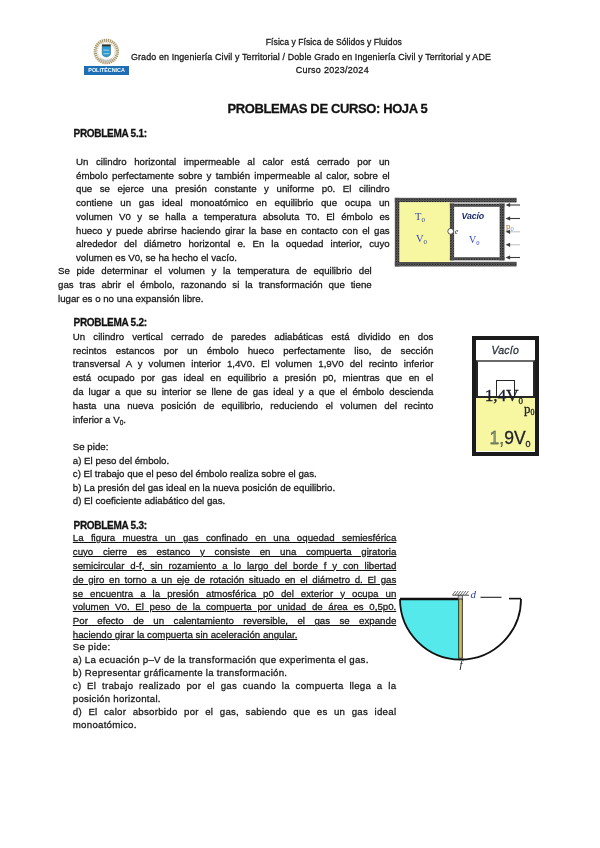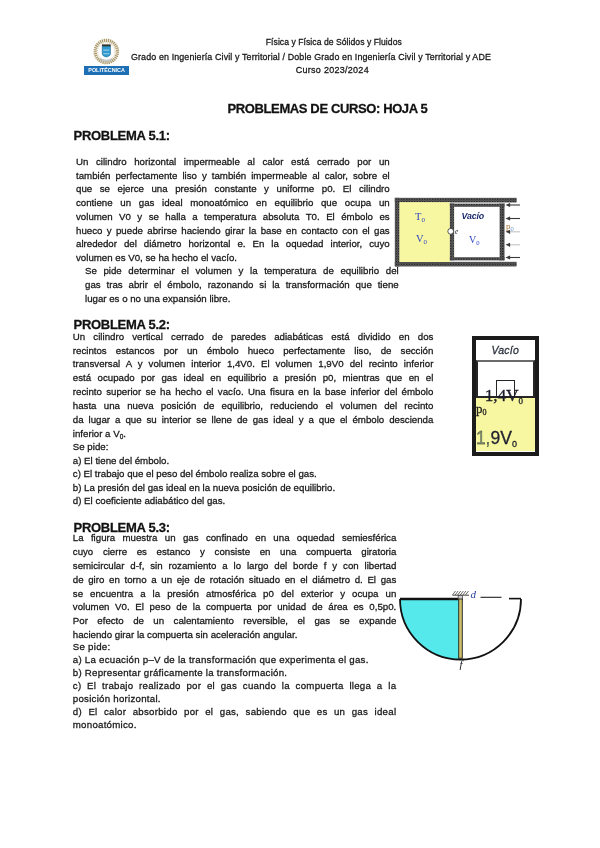--- a/index.html
+++ b/index.html
@@ -2,21 +2,21 @@
 <html lang="es"><head>
 <meta charset="utf-8">
 <title>Hoja 5</title>
 <style>
   html,body{margin:0;padding:0;}
   body{width:600px;height:848px;position:relative;background:#fff;
        font-family:"Liberation Sans",sans-serif;color:#111;-webkit-text-stroke:0.26px #111;}
   .abs{position:absolute;}
   .para{position:absolute;font-size:9.7px;line-height:13.8px;color:#1c1c1c;}
   .jl{text-align:justify;text-align-last:justify;}
-  .hd{position:absolute;font-weight:bold;font-size:13px;letter-spacing:-0.28px;white-space:nowrap;}
+  .hd{position:absolute;font-weight:bold;font-size:10px;letter-spacing:-0.28px;white-space:nowrap;}
   .hline{position:absolute;font-size:8.2px;white-space:nowrap;color:#1a1a1a;}
   sub{font-size:6.5px;vertical-align:-1.5px;line-height:0;}
 </style>
 </head>
 <body>
 
 <svg class="abs" style="left:84px;top:35px" width="50" height="44" viewBox="0 0 50 44">
   <circle cx="22.3" cy="16.5" r="11.2" fill="none" stroke="#ab9868" stroke-width="3.2" stroke-dasharray="1.3 0.7"></circle>
   <circle cx="22.3" cy="16.5" r="8.8" fill="none" stroke="#c8ba92" stroke-width="0.8" stroke-dasharray="1.2 0.8"></circle>
   <path d="M18.2 10.8 h8.3 v7.6 q0 2.9 -4.15 3.6 q-4.15 -0.7 -4.15 -3.6 z" fill="#2e9ad0" stroke="#1a5f86" stroke-width="0.5"></path>
@@ -33,30 +33,30 @@
 <div class="hline" style="left:131px;top:51.8px;font-size:8.9px;letter-spacing:0.13px;">Grado en Ingeniería Civil y Territorial / Doble Grado en Ingeniería Civil y Territorial y ADE</div>
 
 <div class="hline" style="left:295.7px;top:65.3px;font-size:9.0px;letter-spacing:0.28px;">Curso 2023/2024</div>
 
 <div class="abs" style="left:227.5px;top:101.3px;font-size:13px;font-weight:bold;letter-spacing:-0.38px;white-space:nowrap;">PROBLEMAS DE CURSO: HOJA 5</div>
 
 <div class="hd" style="left:73.5px;top:128.2px;">PROBLEMA 5.1:</div>
 
 <div class="para" style="left:76px;top:154.8px;width:313.7px;line-height:13.78px;">
   <div class="jl">Un cilindro horizontal impermeable al calor está cerrado por un</div>
-  <div class="jl">también perfectamente liso y también impermeable al calor, sobre el</div>
+  <div class="jl">émbolo perfectamente sobre y también impermeable al calor, sobre el</div>
   <div class="jl">que se ejerce una presión constante y uniforme p0. El cilindro</div>
   <div class="jl">contiene un gas ideal monoatómico en equilibrio que ocupa un</div>
   <div class="jl">volumen V0 y se halla a temperatura absoluta T0. El émbolo es</div>
   <div class="jl">hueco y puede abrirse haciendo girar la base en contacto con el gas</div>
   <div class="jl">alrededor del diámetro horizontal e. En la oquedad interior, cuyo</div>
   <div>volumen es V0, se ha hecho el vacío.</div>
 </div>
 
-<div class="para" style="left:85px;top:264.2px;width:313.7px;line-height:13.8px;">
+<div class="para" style="left:58px;top:264.2px;width:313.7px;line-height:13.8px;">
   <div class="jl">Se pide determinar el volumen y la temperatura de equilibrio del</div>
   <div class="jl">gas tras abrir el émbolo, razonando si la transformación que tiene</div>
   <div>lugar es o no una expansión libre.</div>
 </div>
 
 <svg class="abs" style="left:393px;top:196px;" width="132" height="72" viewBox="0 0 132 72">
   <defs>
     <pattern id="tx" width="2.6" height="2.6" patternUnits="userSpaceOnUse">
       <rect width="2.6" height="2.6" fill="#6e6e6e"></rect>
       <rect x="0" y="0" width="1.4" height="1.4" fill="#141414"></rect>
@@ -108,55 +108,54 @@
   <text x="113" y="33" font-family="Liberation Serif,serif" font-size="9"><tspan fill="#a9743a">p</tspan><tspan font-size="6.5" dy="1.5" fill="#6a9ad4">0</tspan></text>
 </svg>
 
 <div class="hd" style="left:73.5px;top:317.2px;">PROBLEMA 5.2:</div>
 
 <div class="para" style="left:72.8px;top:329.8px;width:360.6px;line-height:13.85px;">
   <div class="jl">Un cilindro vertical cerrado de paredes adiabáticas está dividido en dos</div>
   <div class="jl">recintos estancos por un émbolo hueco perfectamente liso, de sección</div>
   <div class="jl">transversal A y volumen interior 1,4V0. El volumen 1,9V0 del recinto inferior</div>
   <div class="jl">está ocupado por gas ideal en equilibrio a presión p0, mientras que en el</div>
-  <div class="jl">recinto superior se ha hecho el vacío. Una fisura en la base inferior del émbolo</div>
+  <div class="jl">da lugar a que su interior se llene de gas ideal y a que el émbolo descienda</div>
   <div class="jl">hasta una nueva posición de equilibrio, reduciendo el volumen del recinto</div>
-  <div class="jl">da lugar a que su interior se llene de gas ideal y a que el émbolo descienda</div>
   <div>inferior a V<sub>0</sub>.</div>
 </div>
 
 <div class="para" style="left:72.8px;top:440.1px;width:360.6px;line-height:13.5px;">
   <div>Se pide:</div>
-  <div>a) El tiene del émbolo.</div>
+  <div>a) El peso del émbolo.</div>
   <div>c) El trabajo que el peso del émbolo realiza sobre el gas.</div>
   <div>b) La presión del gas ideal en la nueva posición de equilibrio.</div>
   <div>d) El coeficiente adiabático del gas.</div>
 </div>
 
 <div class="abs" style="left:471.9px;top:336px;width:66.7px;height:119.5px;box-sizing:border-box;border:4.2px solid #1b1b1b;background:#fff;overflow:hidden;">
 
   <div style="height:19.6px;text-align:center;font-style:italic;font-size:10.5px;color:#39475c;line-height:20px;letter-spacing:0.2px;">Vacío</div>
 
   <div style="height:38.6px;box-sizing:border-box;border:2px solid #262626;border-top-color:#6a6a6a;">
     <div style="box-sizing:border-box;height:100%;border:1.4px solid #262626;margin:18px;height:calc(100% - 3px);display:flex;align-items:center;justify-content:center;font-family:'Liberation Serif',serif;font-size:17.5px;color:#1d1d33;letter-spacing:-0.2px;padding-right:3px;">
         <span>1,4V<sub style="font-size:9px;vertical-align:-3px;">0</sub></span>
       </div>
   </div>
 
-  <div style="height:53px;background:#f7f7a2;text-align:left;padding-top:4px;box-sizing:border-box;">
+  <div style="height:53px;background:#f7f7a2;text-align:right;padding-top:4px;box-sizing:border-box;">
 
     <div style="font-family:'Liberation Serif',serif;font-size:13px;color:#2a2a2a;line-height:13px;">p<sub style="font-size:8px;vertical-align:-2px;">0</sub></div>
 
     <div style="font-family:Liberation Sans, sans-serif;font-size:17.5px;margin-top:15px;line-height:17px;color:#23233a;margin-right:4px;"><span style="color:#8f9f7a;">1,</span>9V<sub style="font-size:9px;vertical-align:-3px;">0</sub></div>
   </div>
 </div>
 
 <div class="hd" style="left:73.5px;top:519.7px;">PROBLEMA 5.3:</div>
 
-<div class="para" style="left:72.8px;top:530.9px;width:323.5px;line-height:13.9px;">
+<div class="para" style="left:72.8px;top:530.9px;width:323.5px;line-height:13.9px;text-decoration:underline;">
   <div class="jl">La figura muestra un gas confinado en una oquedad semiesférica</div>
   <div class="jl">cuyo cierre es estanco y consiste en una compuerta giratoria</div>
   <div class="jl">semicircular d-f, sin rozamiento a lo largo del borde f y con libertad</div>
   <div class="jl">de giro en torno a un eje de rotación situado en el diámetro d. El gas</div>
   <div class="jl">se encuentra a la presión atmosférica p0 del exterior y ocupa un</div>
   <div class="jl">volumen V0. El peso de la compuerta por unidad de área es 0,5p0.</div>
   <div class="jl">Por efecto de un calentamiento reversible, el gas se expande</div>
   <div>haciendo girar la compuerta sin aceleración angular.</div>
 </div>
 

